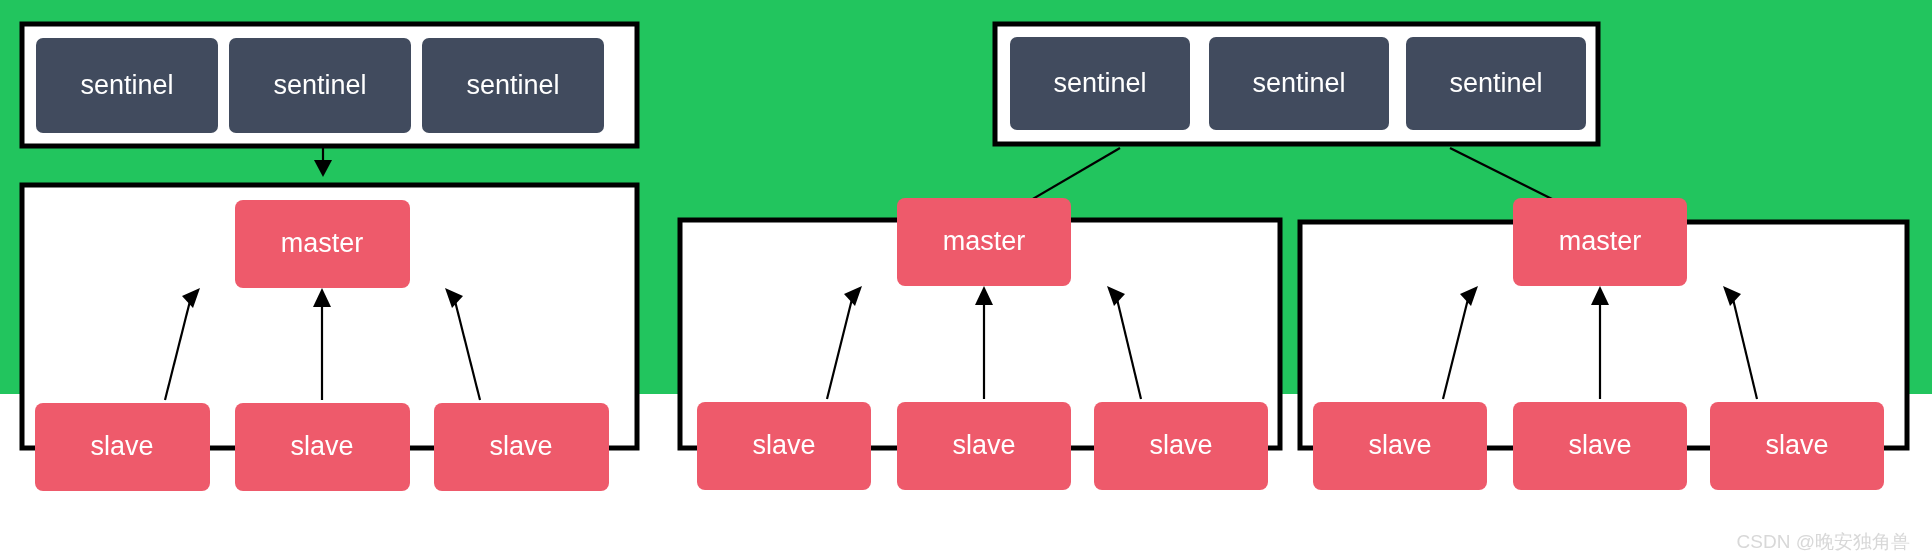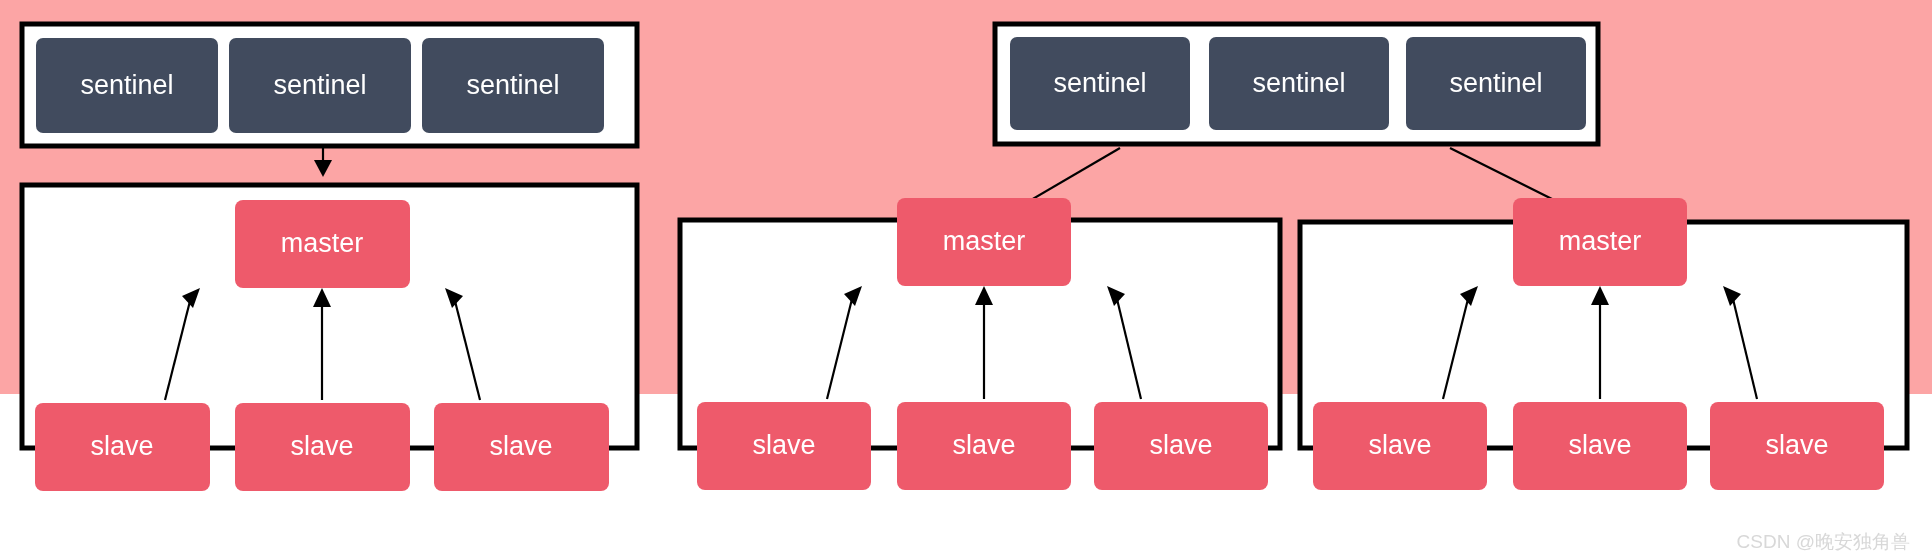--- a/index.html
+++ b/index.html
@@ -10,21 +10,21 @@
   body {
     width: 1932px;
     height: 557px;
     font-family: "Liberation Sans", sans-serif;
     overflow: hidden;
   }
   #diagram-root {
     position: relative;
     width: 1932px;
     height: 394px;
-    background: #fca5a5;
+    background: #22c55e;
   }
   svg.diagram {
     display: block;
     width: 1932px;
     height: 557px;
   }
   .container-box {
     fill: #ffffff;
     stroke: #000000;
     stroke-width: 5;

